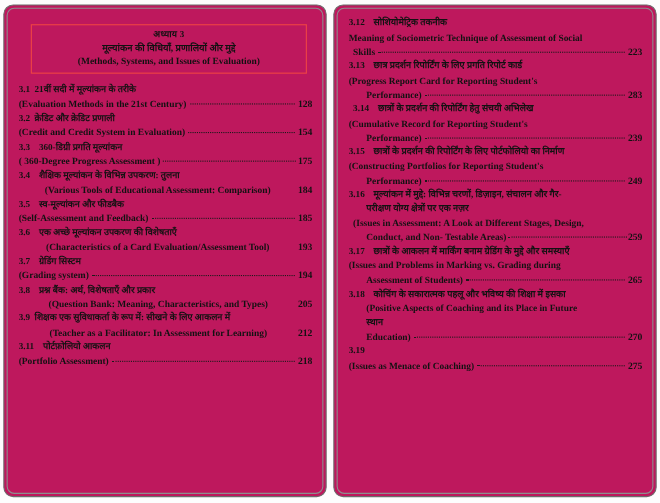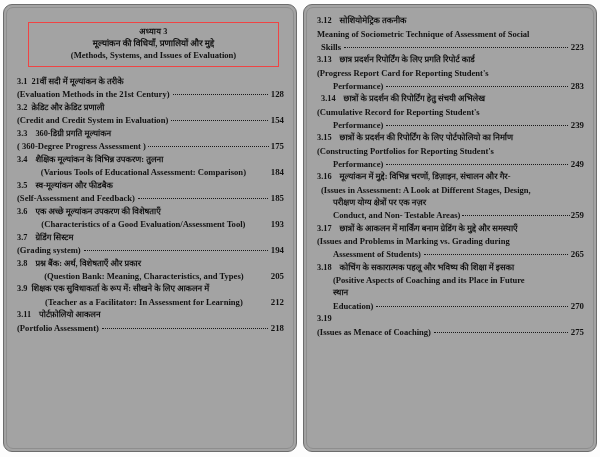--- a/index.html
+++ b/index.html
@@ -22,21 +22,21 @@
     display: flex;
     flex-direction: row;
     align-items: stretch;
     gap: 6px;
     padding: 4px 3px 5px 3px;
   }
   
   .page {
     position: relative;
     flex: 1 1 50%;
-    background: #a3a3a3;
+    background: #be185d;
     border: 1px solid #6d6d6d;
     border-radius: 9px;
     padding: 4px;
   }
   .page::before {
     content: "";
     position: absolute;
     left: 2px; top: 2px; right: 2px; bottom: 2px;
     border: 1px solid #8e8e8e;
     border-radius: 7px;
@@ -202,21 +202,21 @@
             <span class="pg">185</span>
           </div>
         </div>
 
         <div class="toc-entry">
           <div class="line hi">
             <span class="num">3.6</span>
             <span class="txt indent-1">एक अच्छे मूल्यांकन उपकरण की विशेषताएँ</span>
           </div>
           <div class="line en">
-            <span class="txt grow">(Characteristics of a Good Evaluation/Assessment Tool)</span>
+            <span class="txt grow">(Characteristics of a Card Evaluation/Assessment Tool)</span>
             <span class="pg">193</span>
           </div>
         </div>
 
         <div class="toc-entry">
           <div class="line hi">
             <span class="num">3.7</span>
             <span class="txt indent-1">ग्रेडिंग सिस्टम</span>
           </div>
           <div class="line en">
@@ -327,25 +327,25 @@
             <span class="leader"></span>
             <span class="pg">249</span>
           </div>
         </div>
 
         <div class="toc-entry">
           <div class="line hi">
             <span class="num">3.16</span>
             <span class="txt indent-1">मूल्यांकन में मुद्दे: विभिन्न चरणों, डिज़ाइन, संचालन और गैर-</span>
           </div>
+          <div class="line hi cont">
+            <span class="txt">परीक्षण योग्य क्षेत्रों पर एक नज़र</span>
+          </div>
           <div class="line en cont sp">
             <span class="txt">(Issues in Assessment: A Look at Different Stages, Design,</span>
-          </div>
-          <div class="line hi cont">
-            <span class="txt">परीक्षण योग्य क्षेत्रों पर एक नज़र</span>
           </div>
           <div class="line en cont">
             <span class="txt">Conduct, and Non- Testable Areas)</span>
             <span class="leader tight"></span>
             <span class="pg nogap">259</span>
           </div>
         </div>
 
         <div class="toc-entry">
           <div class="line hi">

